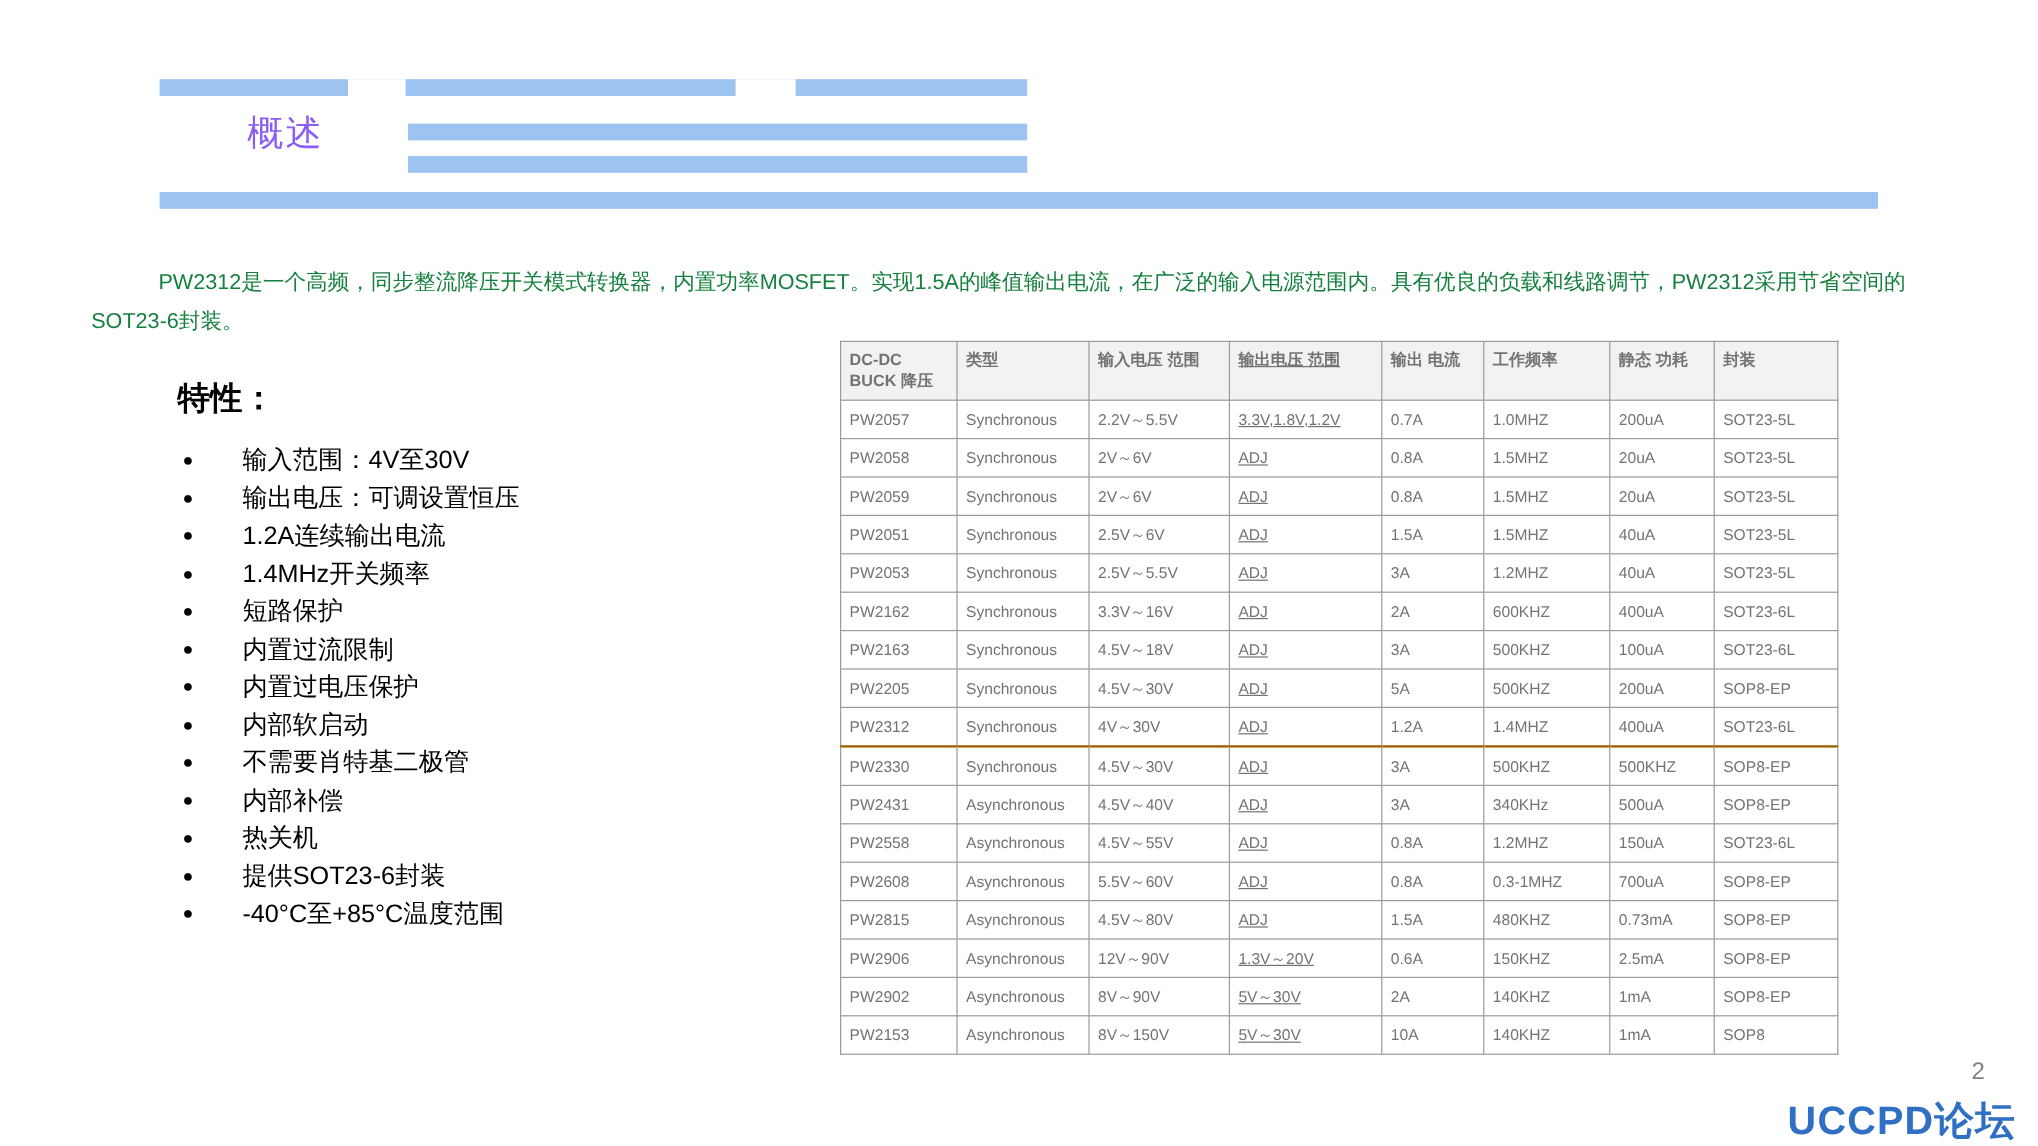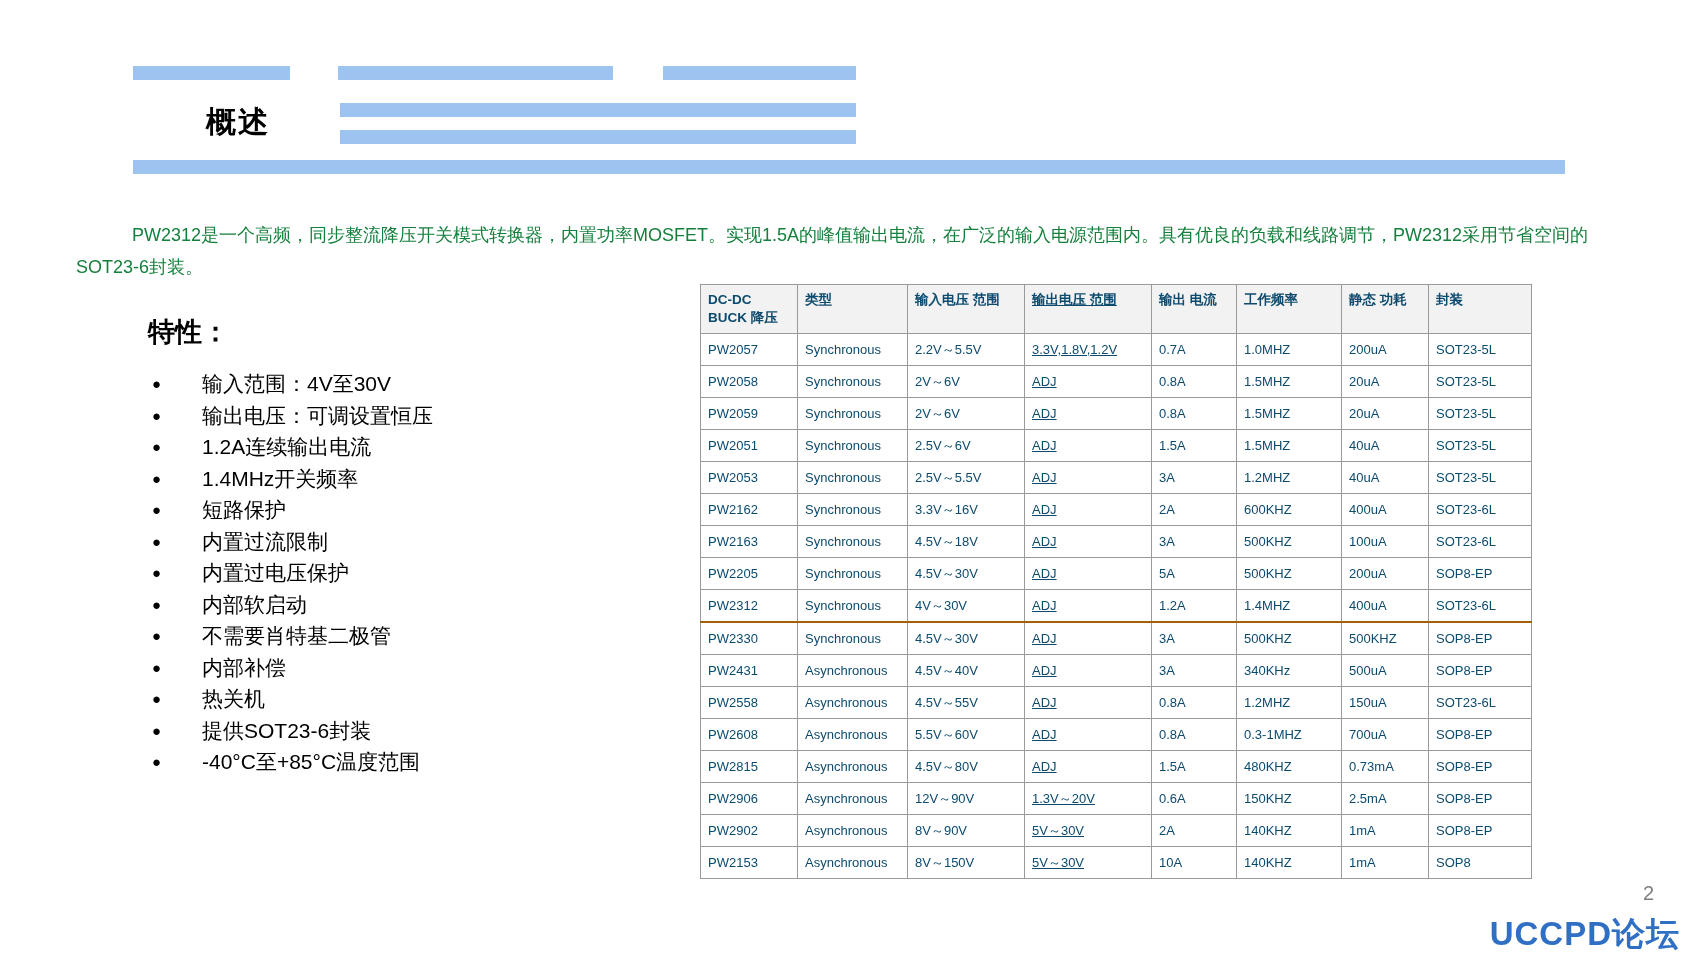--- a/index.html
+++ b/index.html
@@ -64,25 +64,25 @@
   }
   .bar-bottom {
     left: 133px;
     top: 160px;
     width: 1432px;
     height: 14px;
   }
   .section-title {
     position: absolute;
     left: 200px;
-    top: 100px;
+    top: 89px;
     font-size: 30px;
-    font-weight: bold;
+    font-weight: normal;
     letter-spacing: 2px;
-    color: #000000;
+    color: #8b5cf6;
     background: #ffffff;
     padding: 2px 18px 2px 6px;
     z-index: 3;
   }
 
   
   .intro {
     position: absolute;
     left: 76px;
     top: 219px;
@@ -128,21 +128,21 @@
 
   
   .table-wrap {
     position: absolute;
     left: 700px;
     top: 284px;
   }
   table.spec {
     border-collapse: collapse;
     font-size: 13px;
-    color: #0c4a6e;
+    color: #737373;
   }
   table.spec th, table.spec td {
     border: 1px solid #9a9a9a;
     padding: 6px 7px 6px 7px;
     text-align: left;
     vertical-align: middle;
     font-weight: normal;
     height: 19px;
   }
   table.spec thead th {

